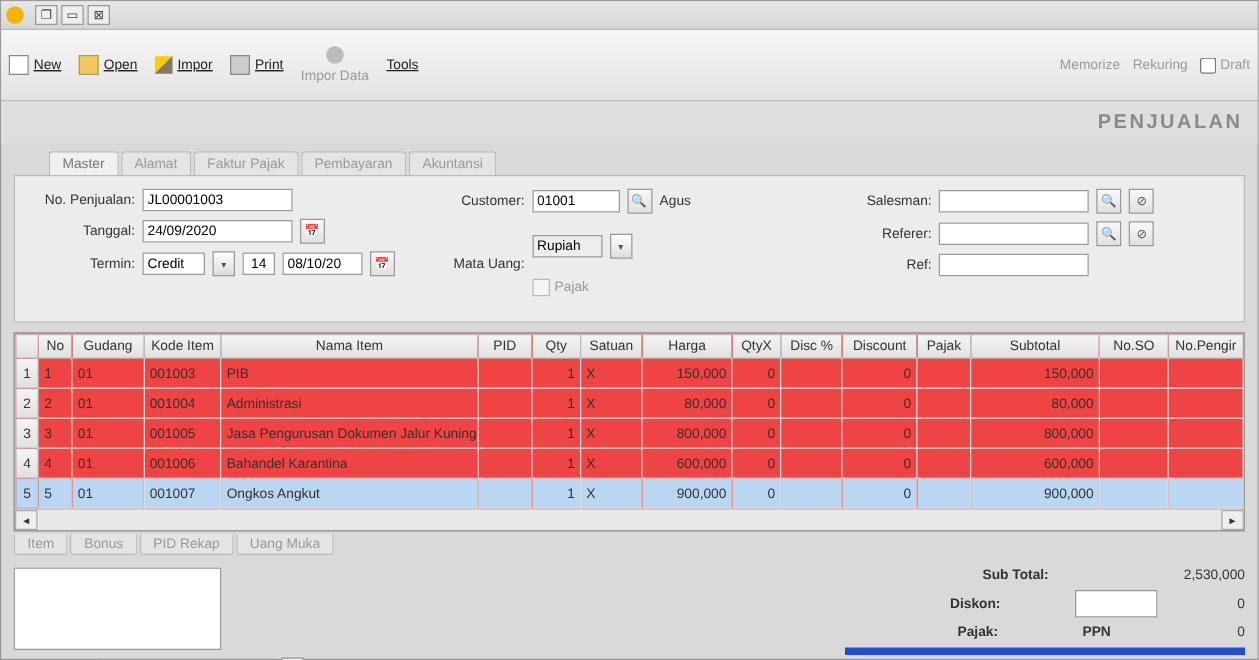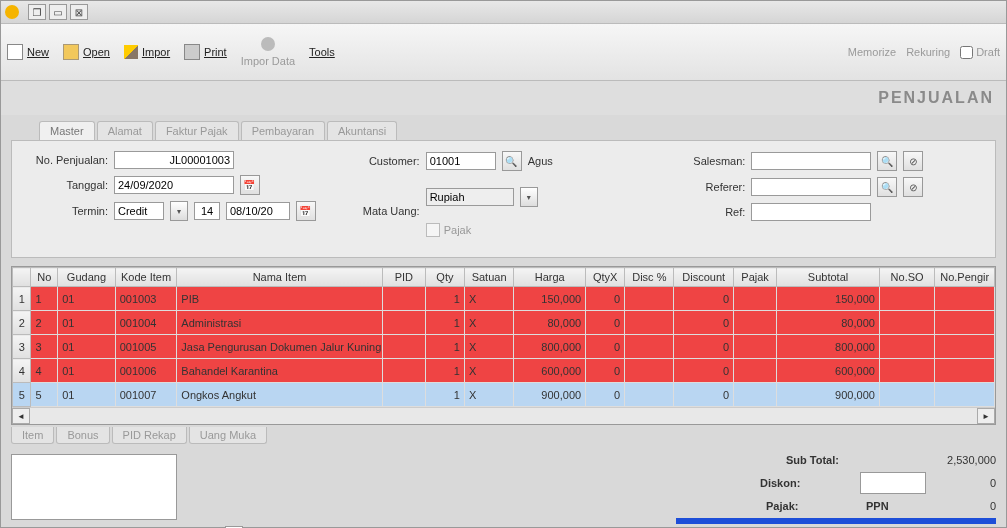--- a/index.html
+++ b/index.html
@@ -112,21 +112,21 @@
       <div class="tab">Pembayaran</div>
       <div class="tab">Akuntansi</div>
     </div>
 
     <div class="panel">
       <div style="display:flex;gap:30px;">
 
         <div style="width:300px;">
           <div class="row">
               <span class="lbl">No. Penjualan:</span>
-            <input class="fld" style="width: 120px; text-align: right;" value="JL00001003">
+            <input class="fld" style="width: 120px;" value="JL00001003">
             </div>
           <div class="row">
               <span class="lbl">Tanggal:</span>
             <input class="fld" style="width: 120px;" value="24/09/2020">
             <span class="iconbtn">📅</span>
             </div>
           <div class="row">
               <span class="lbl">Termin:</span>
             <input class="fld" style="width: 50px;" value="Credit">
               <span class="dd">▾</span>
@@ -138,21 +138,21 @@
 
         <div style="width:300px;">
           <div class="row">
               <span class="lbl" style="width:70px;">Customer:</span>
             <input class="fld" style="width: 70px;" value="01001">
             <span class="iconbtn">🔍</span>
             <span>Agus</span>
             </div>
           <div class="row">
               <span class="lbl" style="width:70px;margin-top:28px;">Mata Uang:</span>
-            <input class="fld" style="width: 88px; background: rgb(238, 238, 238);" value="Rupiah">
+            <input class="fld" style="width: 56px; background: rgb(238, 238, 238);" value="Rupiah">
               <span class="dd">▾</span>
             </div>
           <div class="row">
               <span class="lbl" style="width:70px;"></span>
             <span class="pajak-chk">
                 <span class="box"></span>
                 <span>Pajak</span>
               </span>
             </div>
         </div>

